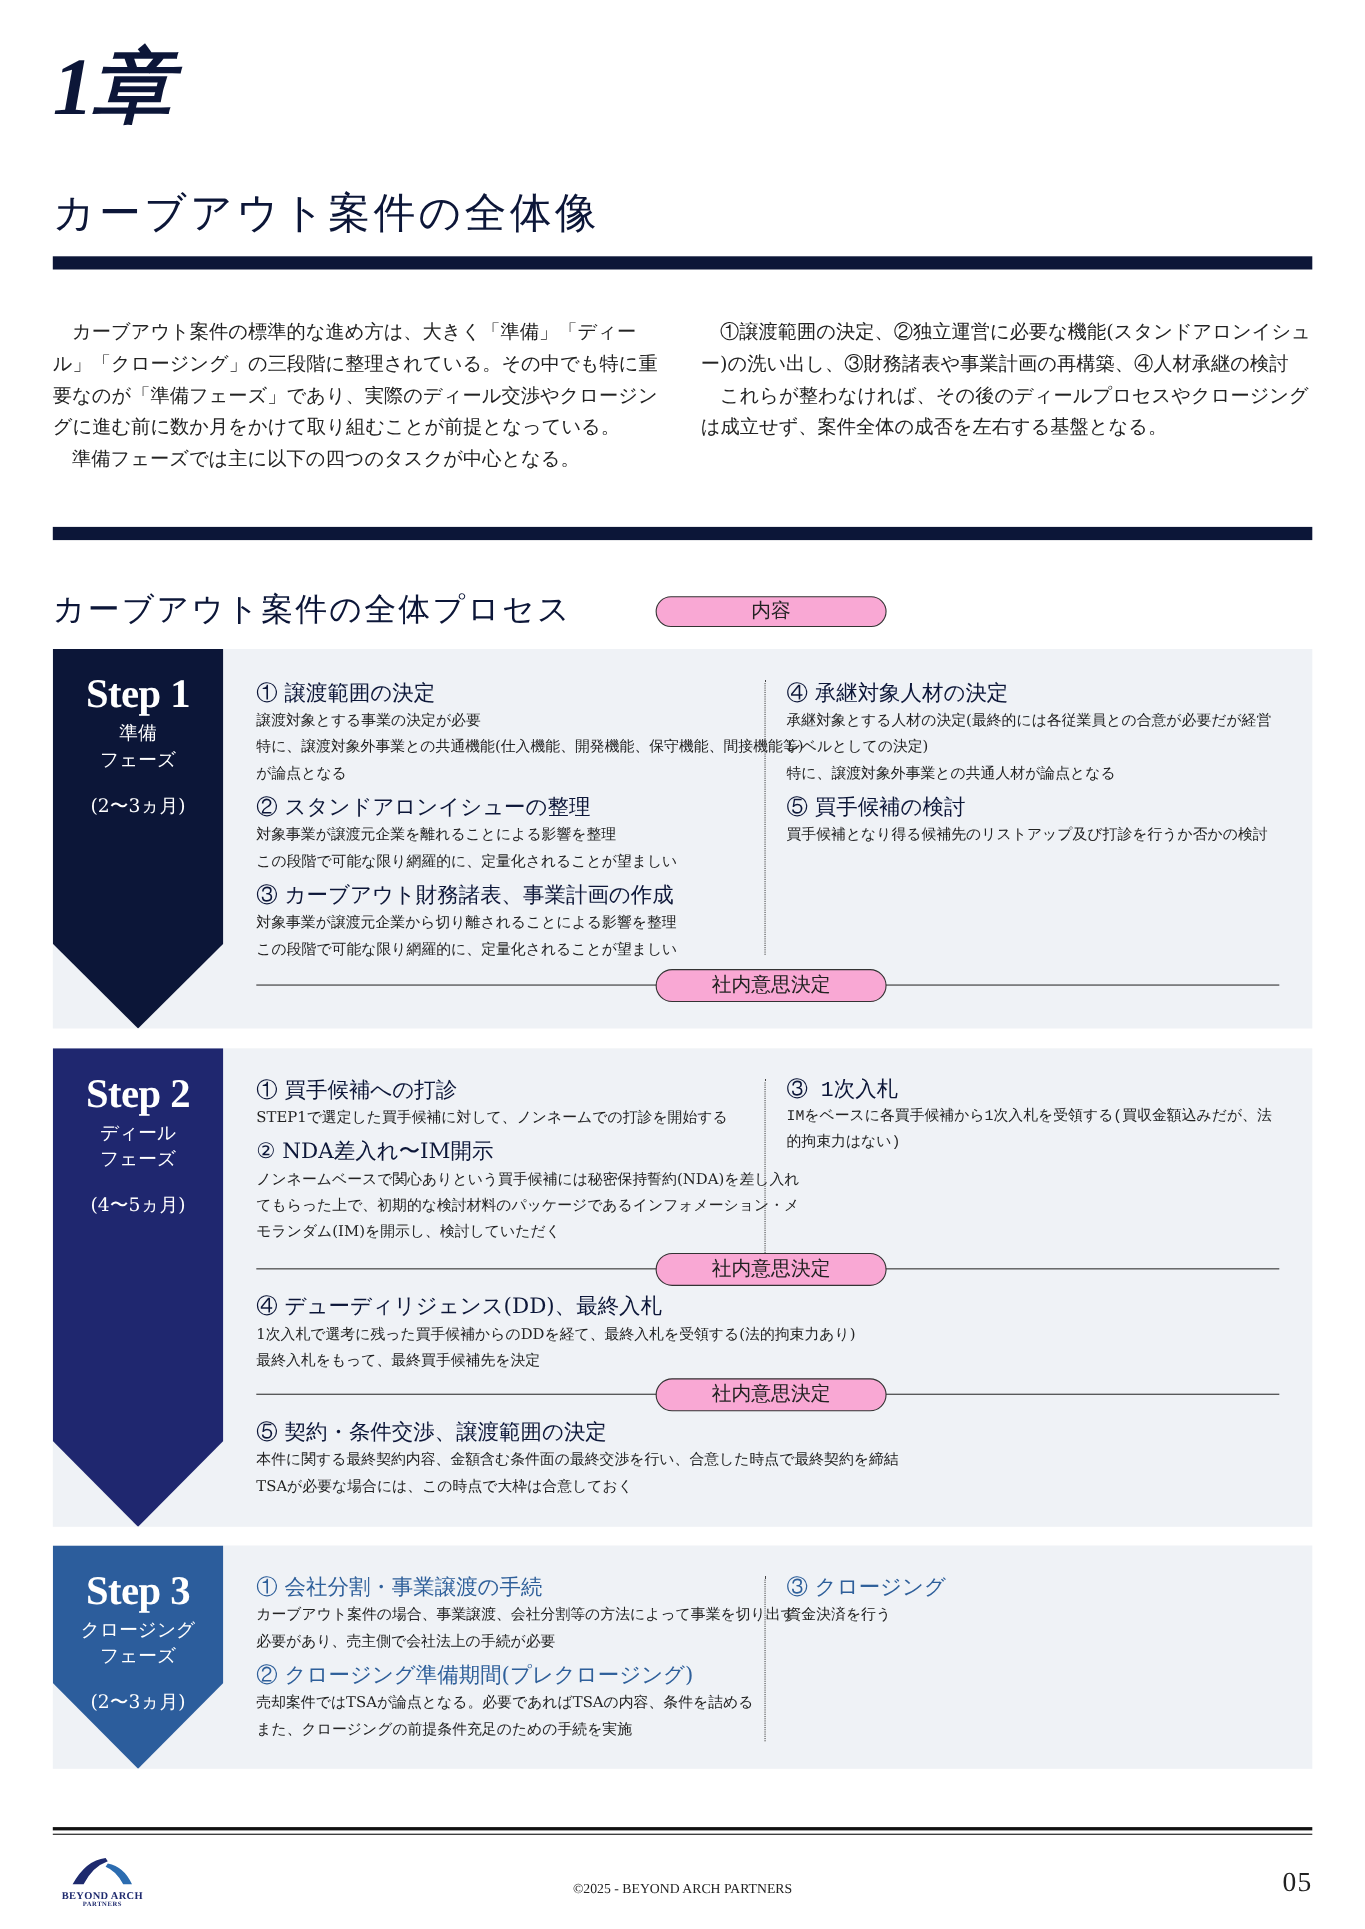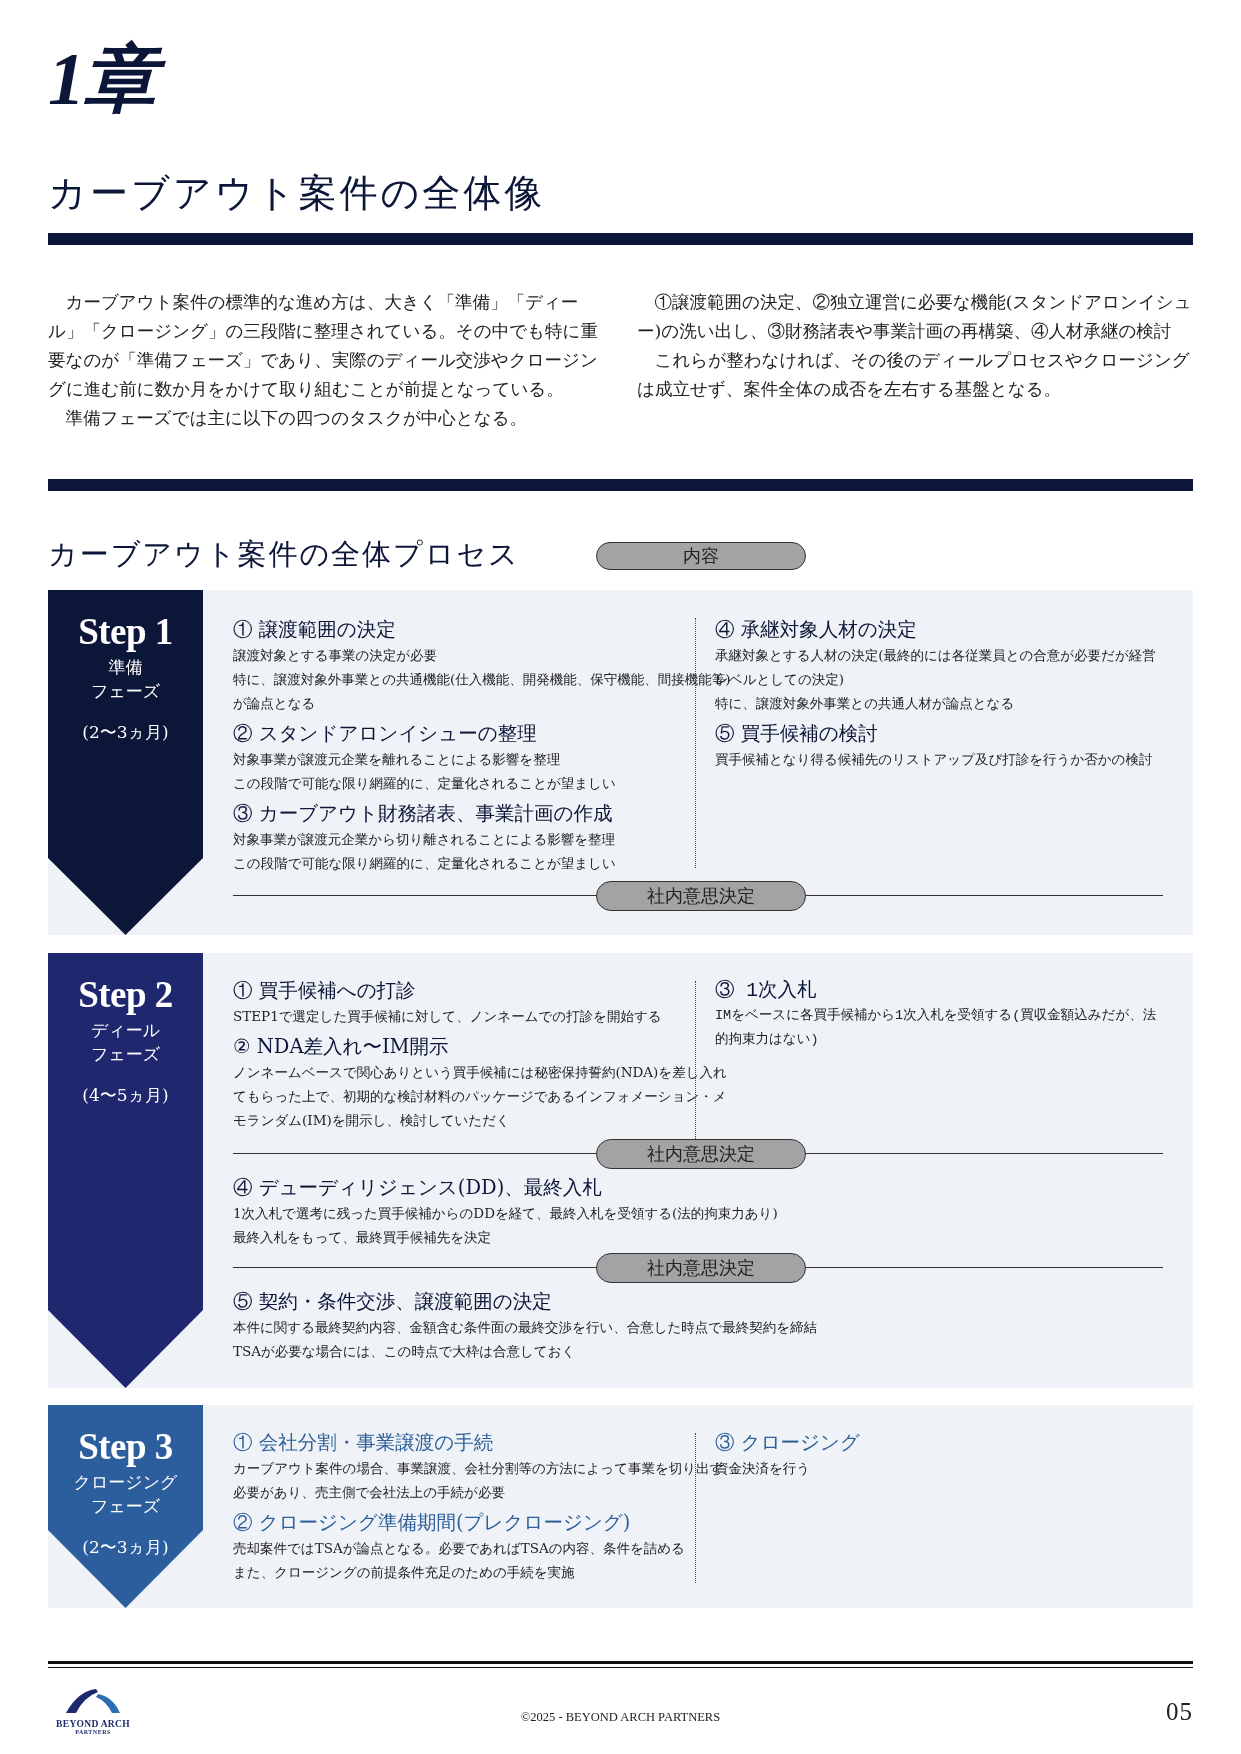--- a/index.html
+++ b/index.html
@@ -7,21 +7,21 @@
   body { position: relative; font-family: "DejaVu Serif", "Liberation Serif", serif; color: #222222; overflow: hidden; }
 
   .chapter { position: absolute; left: 48px; top: 30px; font-family: "Liberation Serif", "DejaVu Serif", serif; font-size: 74px; font-weight: bold; font-style: italic; color: #0c1638; letter-spacing: -2px; }
   .page-title { position: absolute; left: 48px; top: 168px; font-size: 38px; color: #0c1638; letter-spacing: 3px; font-weight: normal; }
   .rule-thick { position: absolute; left: 48px; width: 1145px; height: 12px; background: #0c1638; }
 
   .intro { position: absolute; top: 288px; width: 555px; font-size: 17.5px; line-height: 29px; color: #222; }
   .intro p { text-indent: 1em; }
 
   .process-title { position: absolute; left: 48px; top: 535px; font-size: 29px; color: #0c1638; letter-spacing: 2px; }
-  .pill { position: absolute; border: 1.5px solid #333; border-radius: 16px; background: #a3a3a3; text-align: center; font-size: 18px; color: #222; }
+  .pill { position: absolute; border: 1.5px solid #333; border-radius: 16px; background: #f9a8d4; text-align: center; font-size: 18px; color: #222; }
   .pill.header { left: 596px; top: 542px; width: 210px; height: 28px; line-height: 25px; }
 
   .step { position: absolute; left: 48px; width: 1145px; background: #eff2f6; }
   .step-banner { position: absolute; left: 0; top: 0; width: 155px; color: #ffffff; text-align: center; }
   .step-banner .shape { position: absolute; left: 0; top: 0; width: 155px; }
   .step-banner .txt { position: relative; padding-top: 20px; }
   .step-label { font-family: "Liberation Serif", serif; font-size: 37px; font-weight: bold; letter-spacing: -0.5px; }
   .step-phase { font-size: 17px; line-height: 20px; margin-top: 4px; }
   .step-dur { font-size: 17px; margin-top: 20px; }
 

